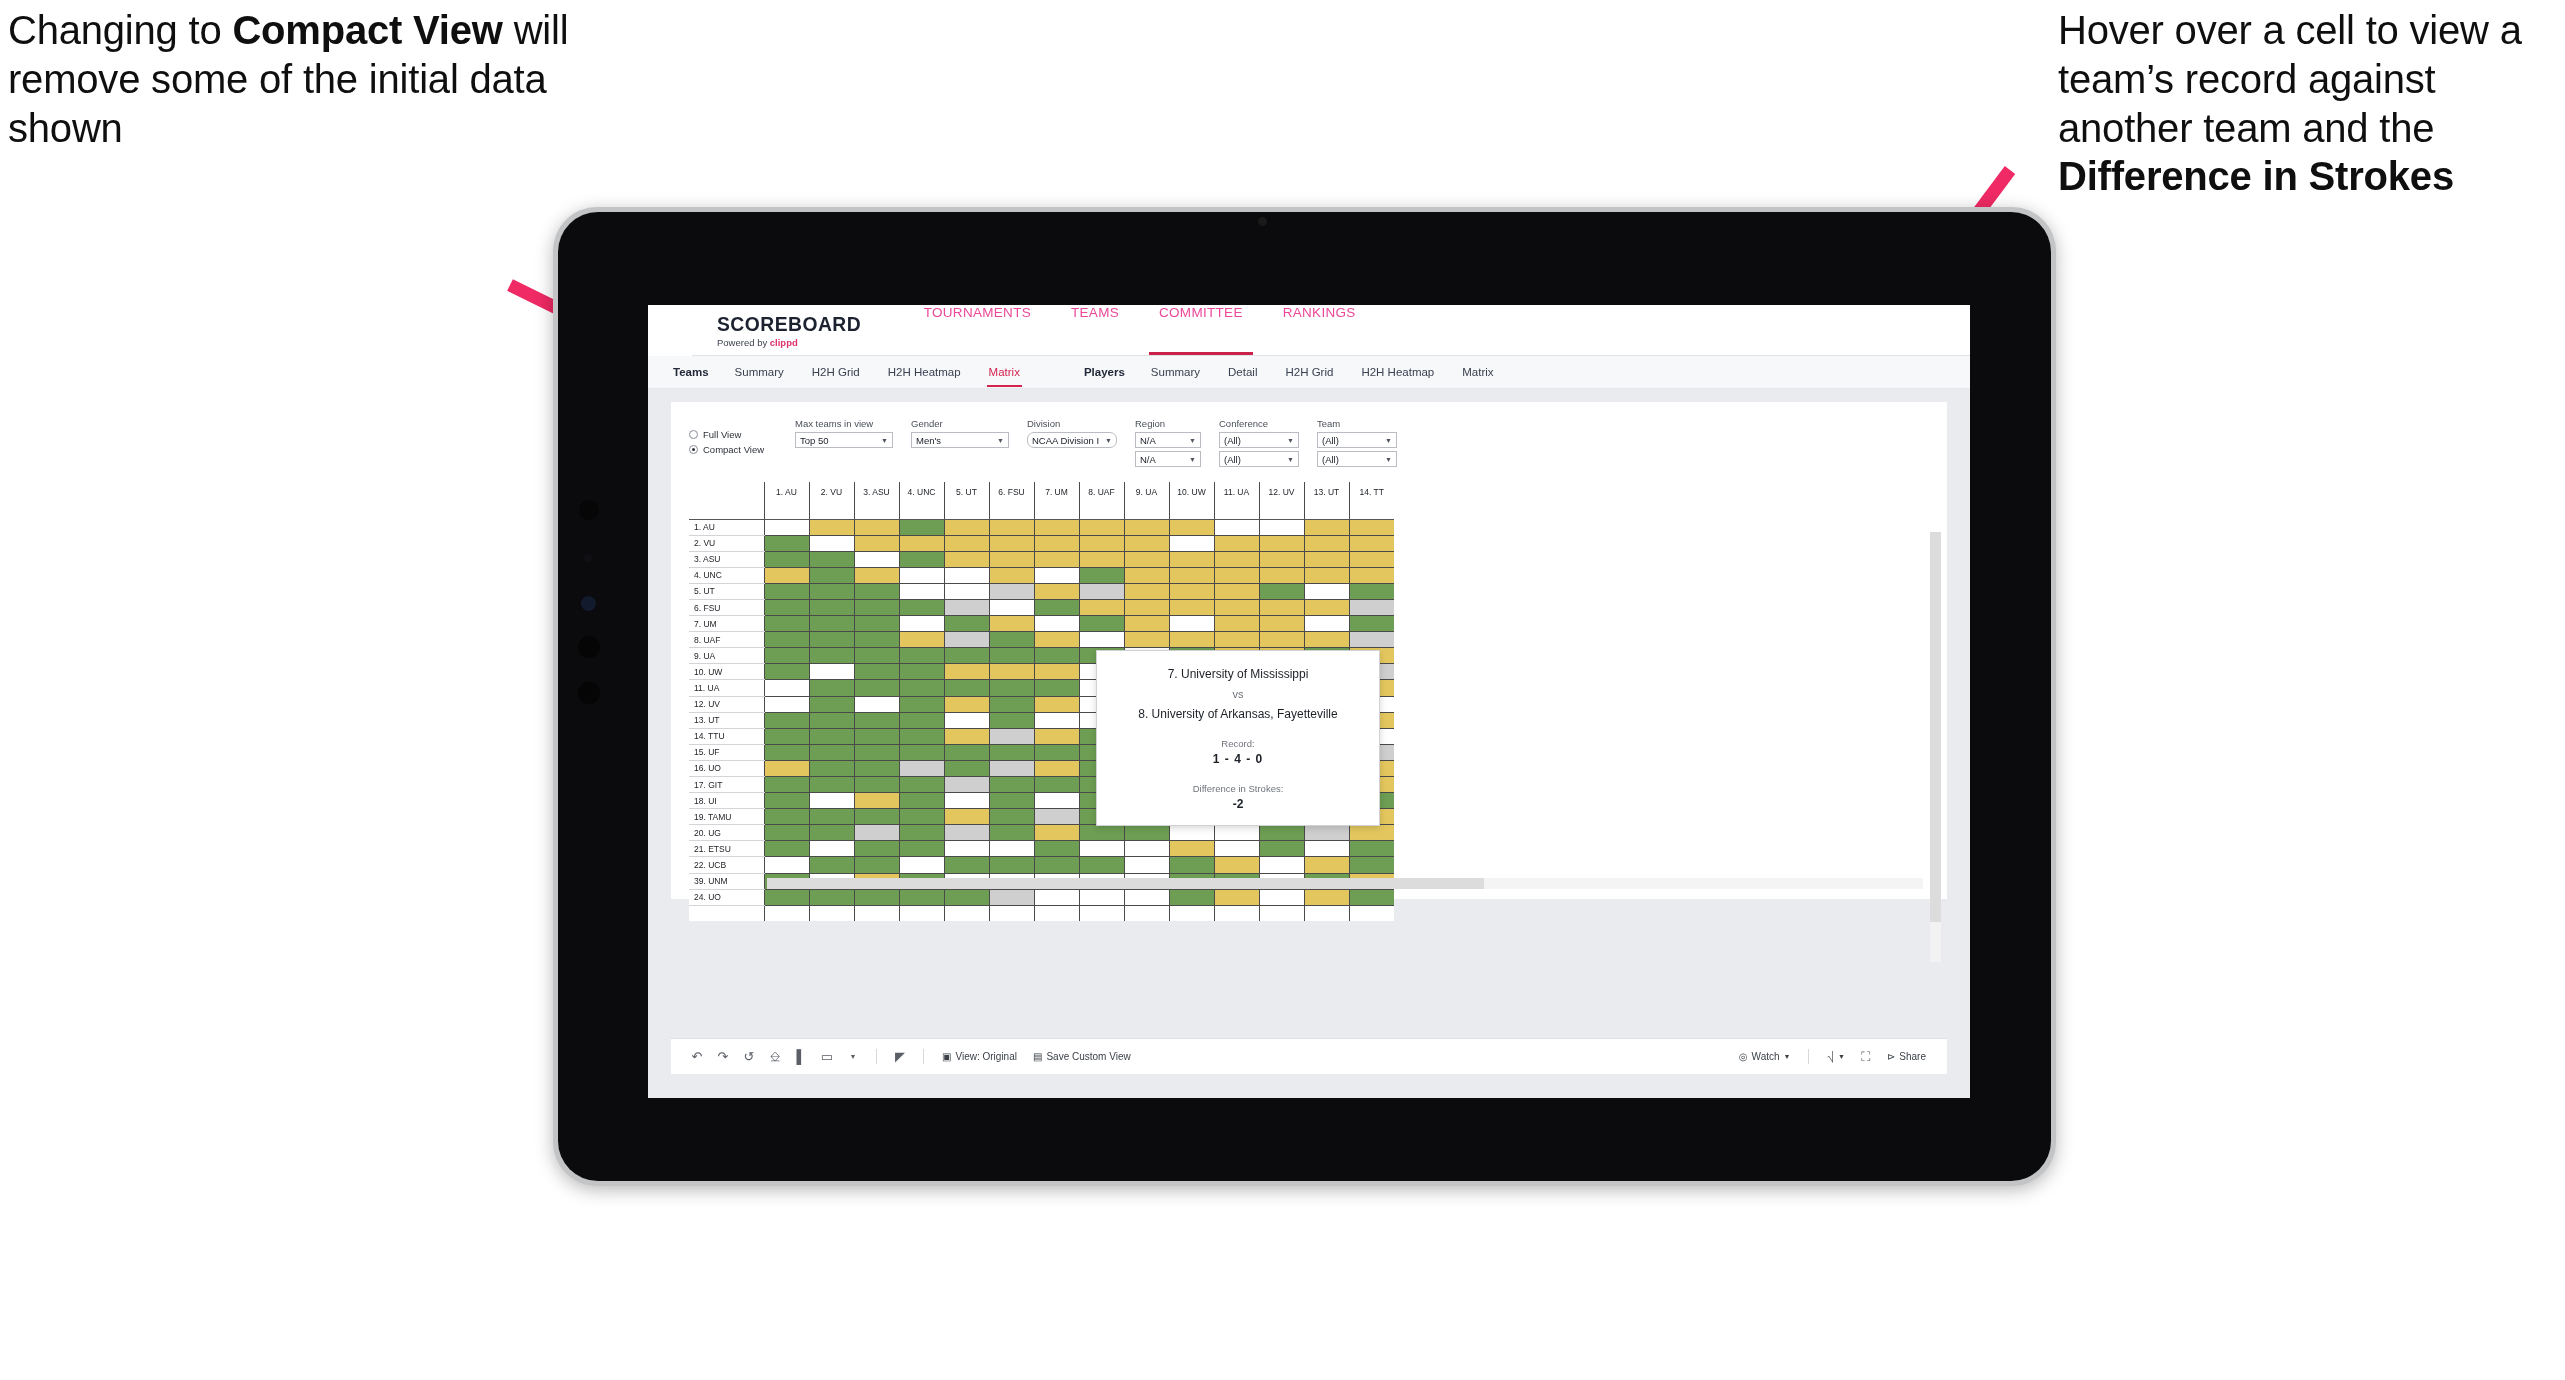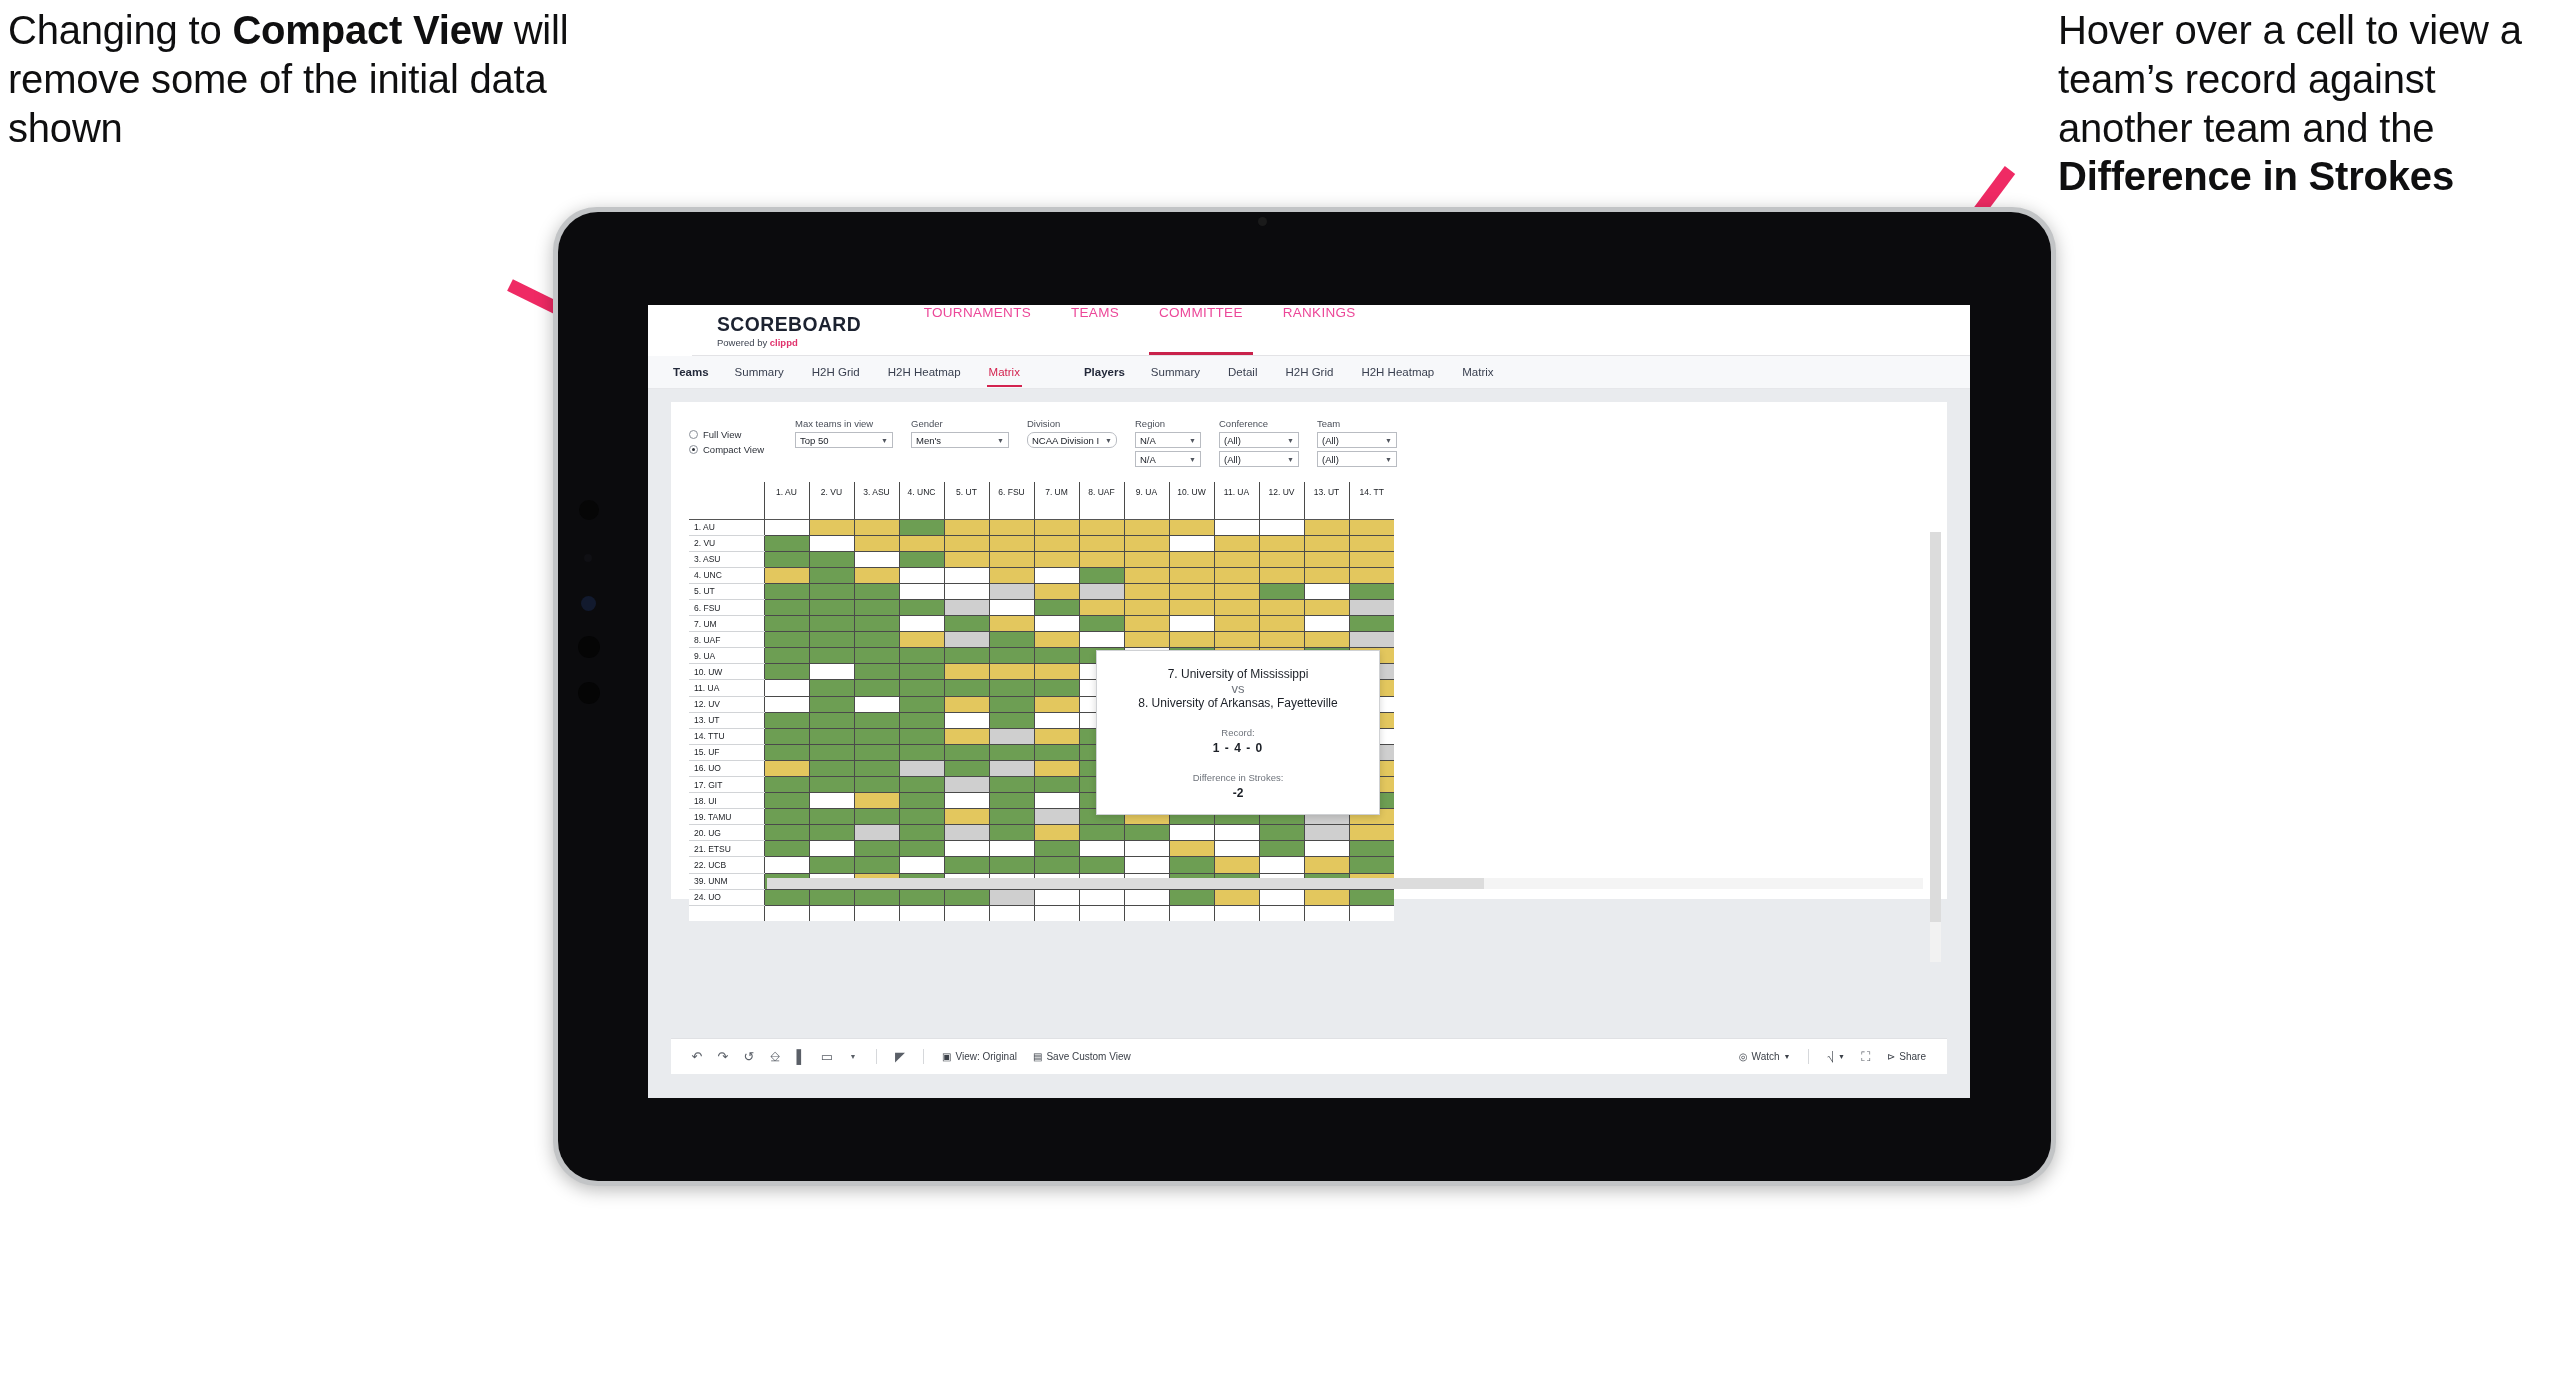--- a/index.html
+++ b/index.html
@@ -169,21 +169,21 @@
   }
   #hscroll-thumb { position:absolute; left:0; top:0; width:62%; height:11px; background:#dcdcdc; }
 
   
   #tooltip {
     position:absolute; left:425px; top:248px; width:284px;
     background:#fff; border:1px solid #cfd1d4; box-shadow:0 2px 7px rgba(0,0,0,.16);
     padding:16px 10px 14px 10px; text-align:center; z-index:30;
   }
   #tt-team-a { font-size:12px; color:#1c2027; font-weight:400; }
-  #tt-vs { font-size:13px; color:#6e737b; margin:0 0; }
+  #tt-vs { font-size:11px; color:#6e737b; margin:7px 0; }
   #tt-team-b { font-size:12px; color:#1c2027; }
   #tt-record-label { font-size:9.5px; color:#6e737b; margin-top:17px; }
   #tt-record { font-size:12px; color:#1c2027; font-weight:700; margin-top:3px; letter-spacing:1px; }
   #tt-dis-label { font-size:9.5px; color:#6e737b; margin-top:17px; }
   #tt-dis { font-size:12px; color:#1c2027; font-weight:700; margin-top:3px; }
 
   
   #toolbar {
     position:absolute; left:23px; right:23px; bottom:24px; height:36px;
     background:#fff; border-top:1px solid #e0e1e4;

